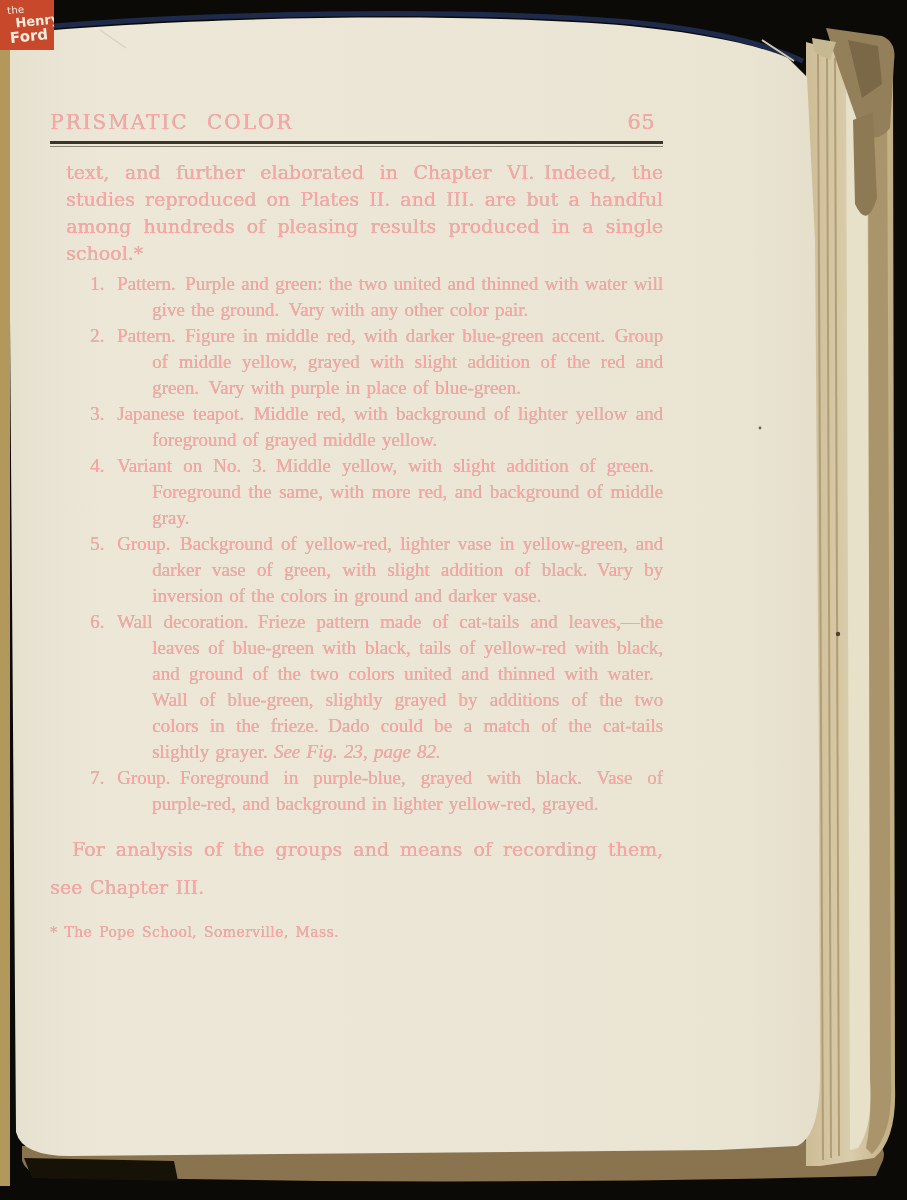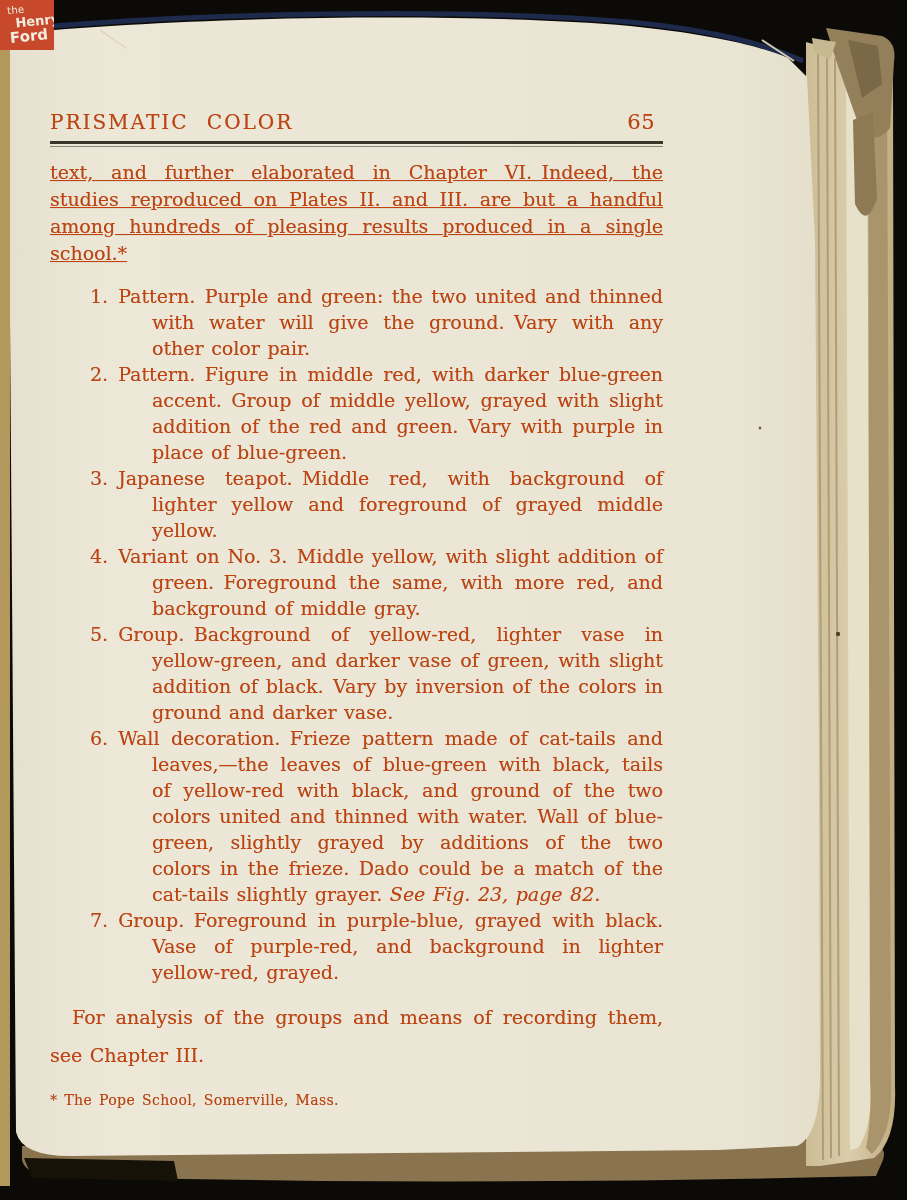--- a/index.html
+++ b/index.html
@@ -20,38 +20,38 @@
     padding:7px 0 0 6px;color:#f2ecdf;line-height:1;
     font-family:"DejaVu Sans","Liberation Sans",sans-serif;
   }
   .logo-the{display:block;font-size:10px;letter-spacing:.2px;}
   .logo-henry{display:block;font-size:13px;font-weight:bold;margin:1px 0 0 7px;}
   .logo-ford{display:block;font-size:15px;font-weight:bold;margin-top:1px;}
 
   
   .textlayer{
     position:absolute;left:50px;top:110px;width:613px;z-index:4;
-    color:#c2410c;
+    color:#fca5a5;
     text-shadow:0.2px 0.2px 0.3px rgba(62,52,40,.35);
   }
   .header-row{
     display:flex;justify-content:space-between;align-items:baseline;
     font-size:20px;line-height:24px;
   }
   .header-title{letter-spacing:2px;word-spacing:10px;}
   .header-pagenum{font-size:21px;margin-right:8px;letter-spacing:.5px;}
   .rule{
     margin-top:7px;height:2px;
     border-top:3px solid #3a342a;border-bottom:1px solid rgba(58,52,42,.55);
   }
   .intro{
-    margin:12px 0 0 0;font-size:19px;line-height:27px;
-    text-align:justify;word-spacing:1.5px;text-decoration:underline;
+    margin:12px 0 0 16px;font-size:19px;line-height:27px;
+    text-align:justify;word-spacing:1.5px;
   }
-  .numbered-list{margin-top:16px;}
+  .numbered-list{margin-top:4px;font-family:Liberation Serif, serif;}
   .li{
     margin:0;font-size:19px;line-height:26px;
     padding-left:102px;text-indent:-62px;
     text-align:justify;word-spacing:1.5px;
   }
   .li .num{display:inline-block;text-indent:0;min-width:17px;margin-right:10px;}
   .li i{font-style:italic;}
   .closing{
     margin:13px 0 0 0;font-size:19px;line-height:38px;
     text-indent:22px;text-align:justify;word-spacing:1.5px;

